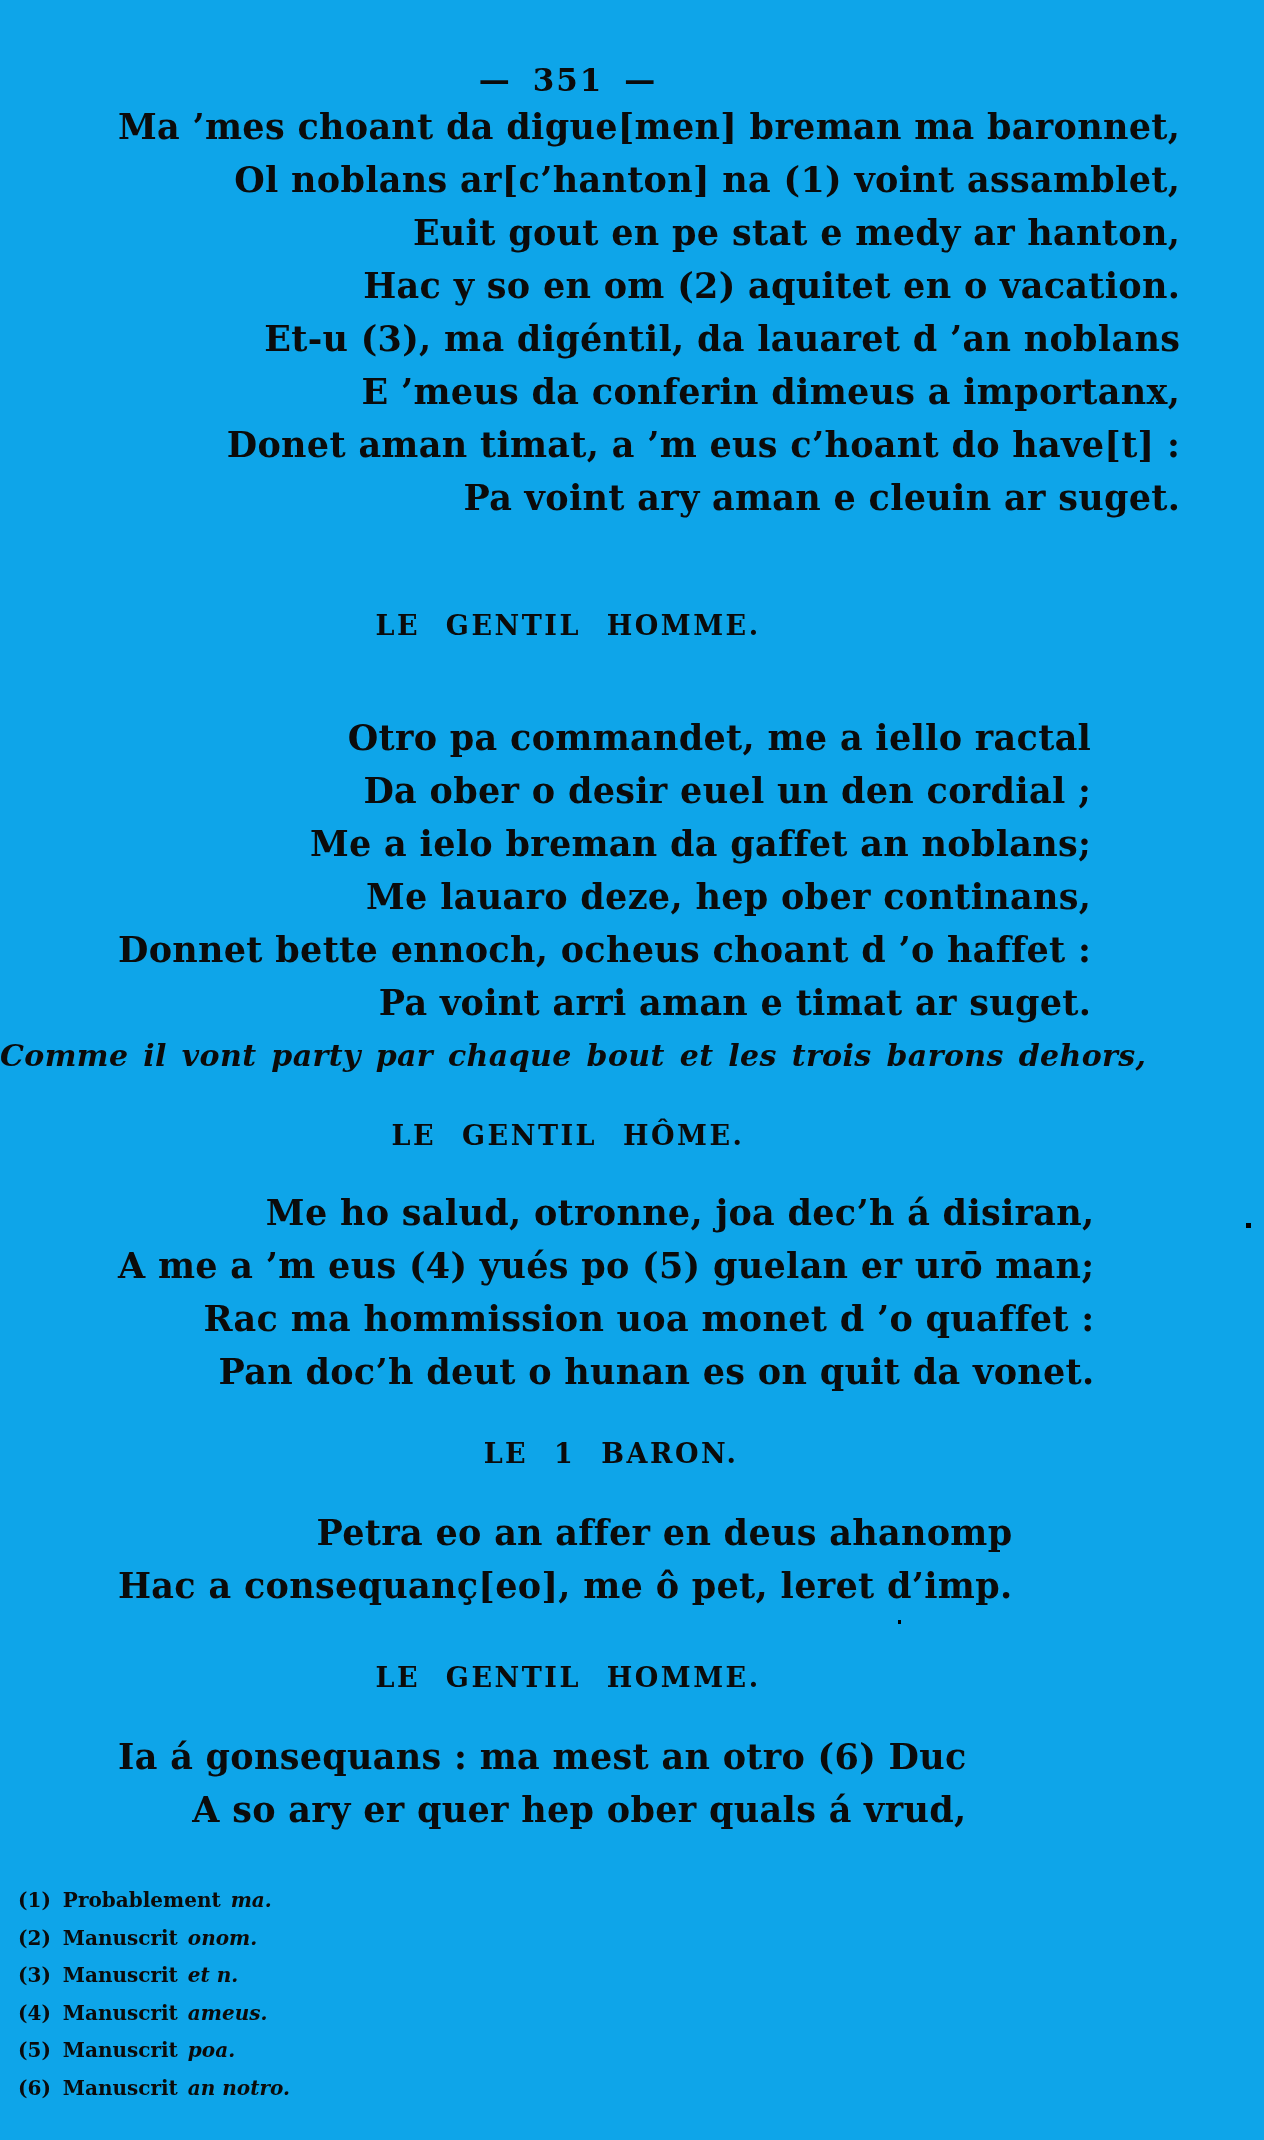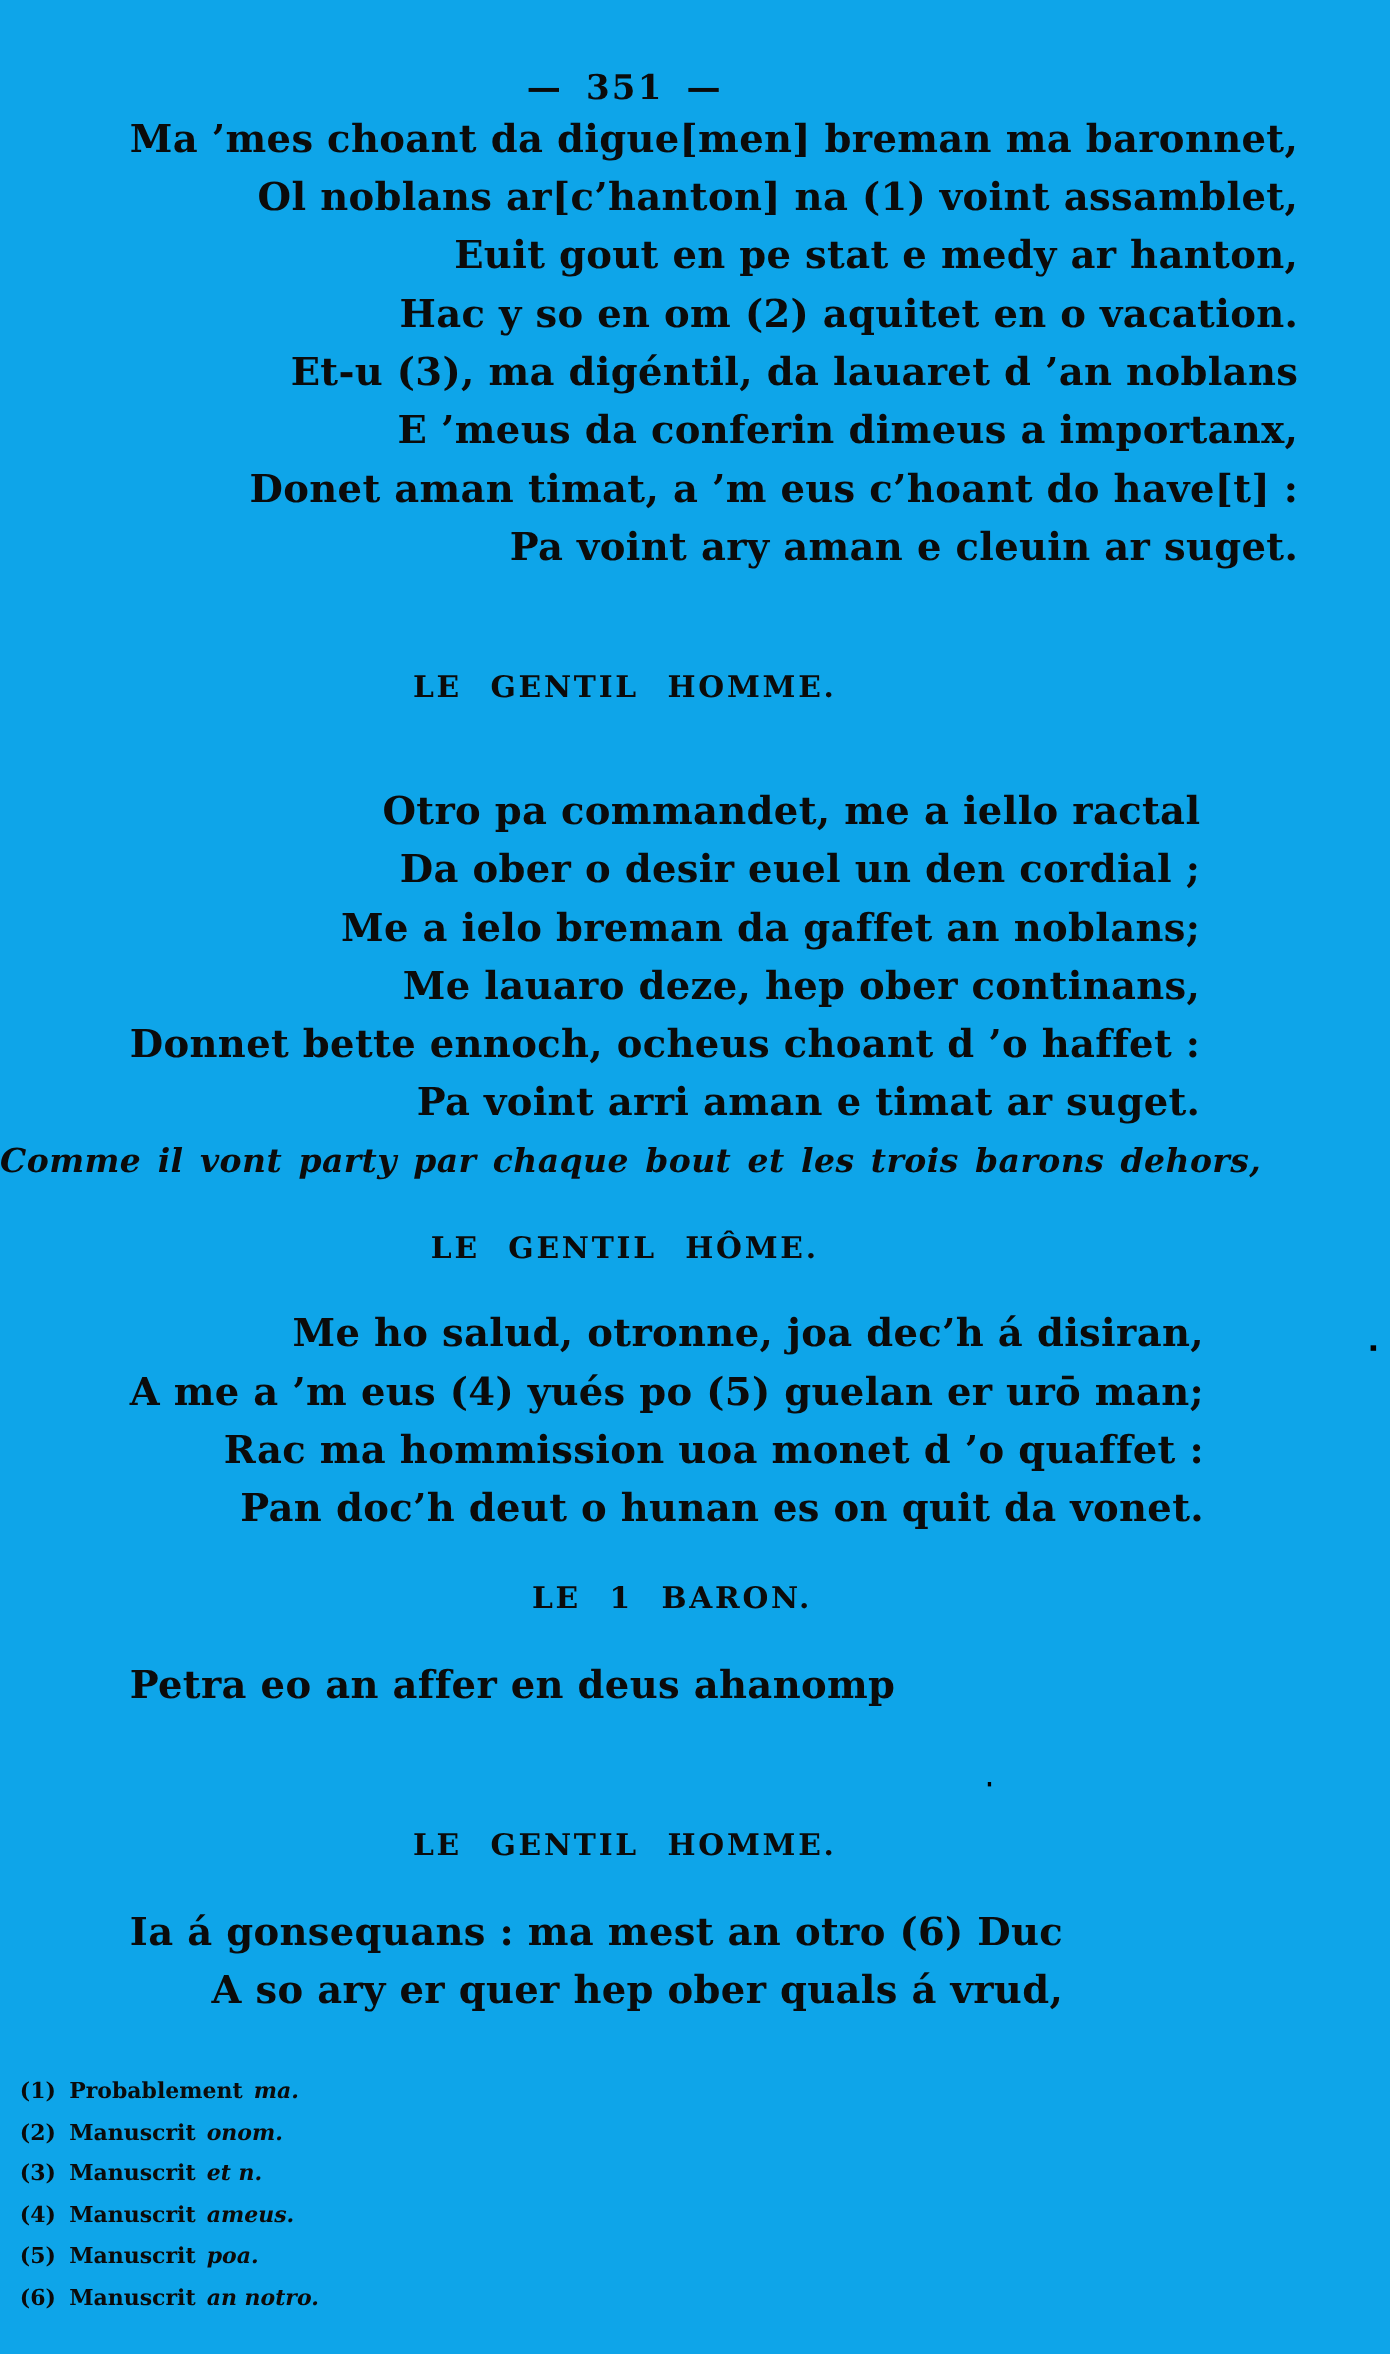--- a/index.html
+++ b/index.html
@@ -102,20 +102,21 @@
     <div>Me ho salud, otronne, joa dec’h á disiran,</div>
     <div>A me a ’m eus (4) yués po (5) guelan er urō man;</div>
     <div>Rac ma hommission uoa monet d ’o quaffet :</div>
     <div>Pan doc’h deut o hunan es on quit da vonet.</div>
   </div>
 
   <div class="band heading" style="top: 1438px; padding-left: 43px;">LE 1 BARON.</div>
 
   <div class="verse" style="top: 1506px;">
     <div>Petra eo an affer en deus ahanomp</div>
+    <div>Hac a consequanç[eo], me ô pet, leret d’imp.</div>
   </div>
 
   <div class="band heading" style="top: 1662px;">LE GENTIL HOMME.</div>
 
   <div class="verse" style="top: 1730px;">
     <div>Ia á gonsequans : ma mest an otro (6) Duc</div>
     <div>A so ary er quer hep ober quals á vrud,</div>
   </div>
 
   <div class="footnotes">

